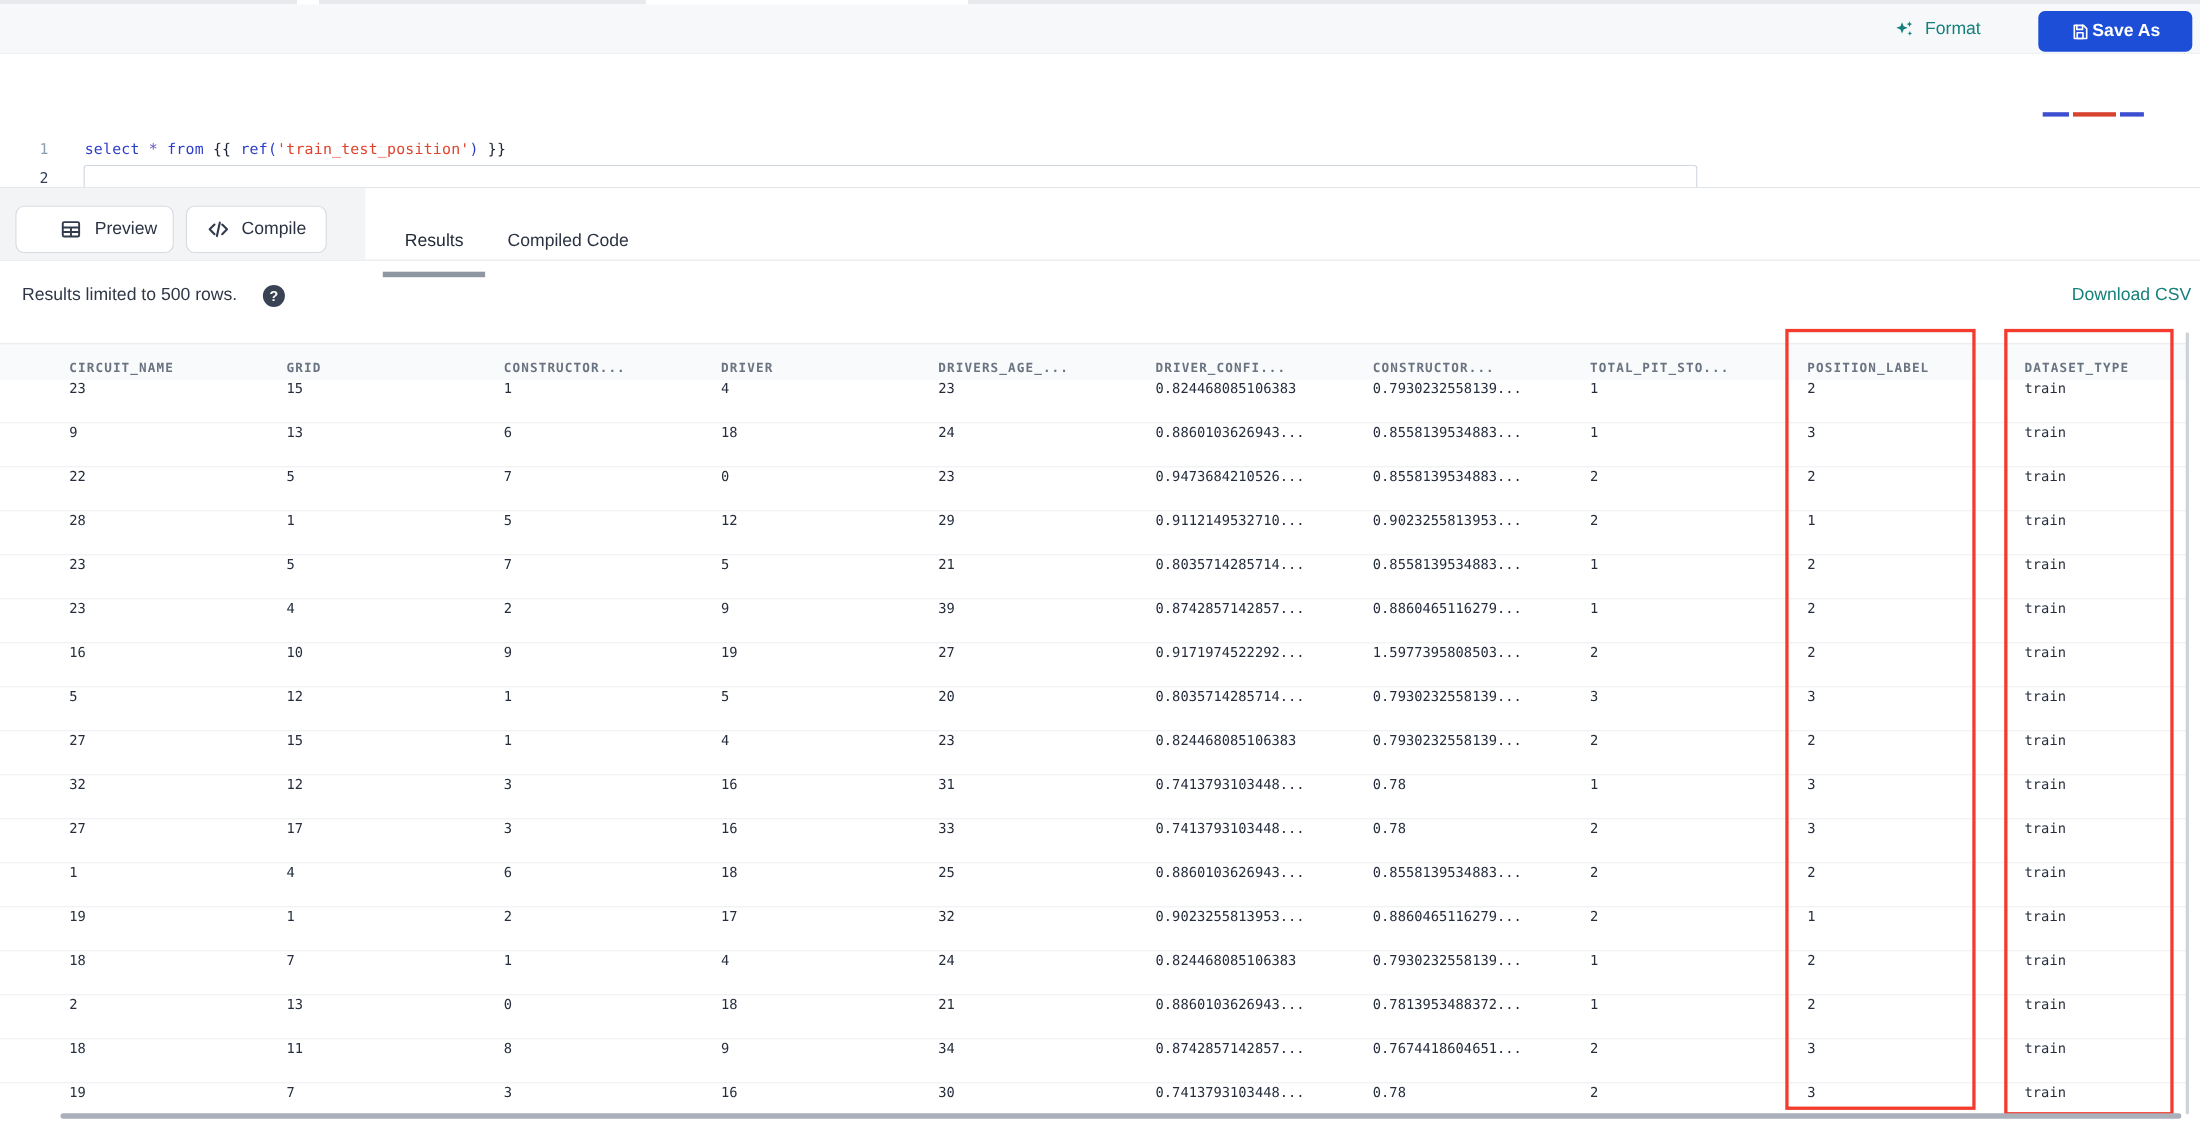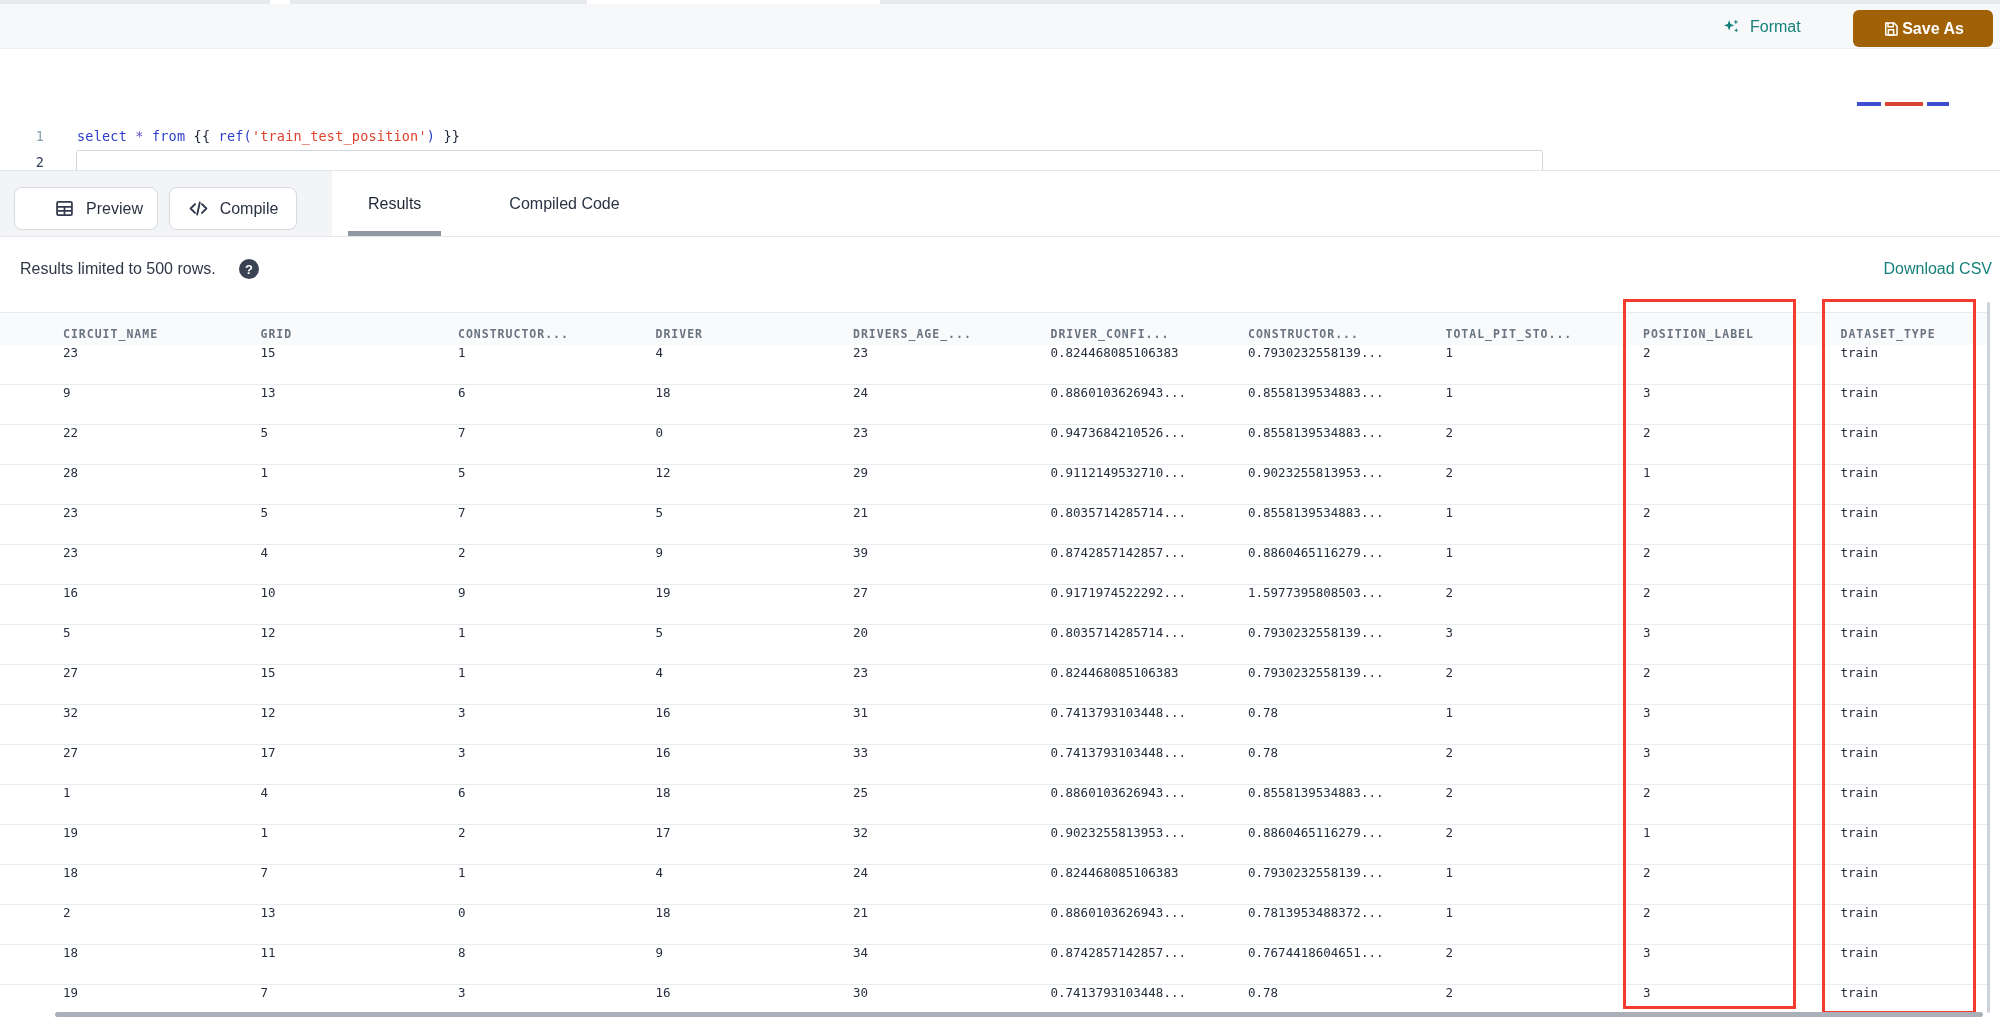--- a/index.html
+++ b/index.html
@@ -7,42 +7,42 @@
   .screen { position:relative; width:2000px; height:1020px; background:#fff; overflow:hidden; }
 
   
   .top-strip { position:absolute; left:0; top:0; width:2000px; height:4px; background:#fff; }
   .strip-seg { position:absolute; top:0; height:4px; background:#e7e9ed; }
   .seg1{ left:0; width:270px; } .seg2{ left:290px; width:297px; } .seg3{ left:880px; width:1120px; }
 
   
   .editor-toolbar { position:absolute; left:0; top:4px; width:2000px; height:45px; background:#f7f8fa; border-bottom:1px solid #eef0f3; }
   .format-btn { position:absolute; left:1722px; top:9px; height:27px; display:flex; align-items:center; gap:9px; color:#16807a; font-size:16px; cursor:pointer; }
-  .saveas-btn { position:absolute; left:1853px; top:6px; width:140px; height:37px; background:#a16207; border:none; border-radius:6px; color:#fff; font-size:16px; font-weight:600; display:flex; align-items:center; justify-content:center; gap:2px; font-family:"Liberation Sans",sans-serif; cursor:pointer; }
+  .saveas-btn { position:absolute; left:1853px; top:6px; width:140px; height:37px; background:#1d4ed8; border:none; border-radius:6px; color:#fff; font-size:16px; font-weight:600; display:flex; align-items:center; justify-content:center; gap:2px; font-family:"Liberation Sans",sans-serif; cursor:pointer; }
 
   
   .editor { position:absolute; left:0; top:49px; width:2000px; height:121px; background:#fff; font-family:"DejaVu Sans Mono", monospace; font-size:13.5px; }
   .ln { position:absolute; width:40px; text-align:right; }
   .ln1 { left:4px; top:79px; color:#86a1ae; }
   .ln2 { left:4px; top:105px; color:#33415e; }
   .code-line { position:absolute; left:77px; top:79px; white-space:pre; letter-spacing:0.2px; }
   .tok-kw { color:#2c3ec9; } .tok-op { color:#6a4fc9; } .tok-brace { color:#1c2536; }
   .tok-fn { color:#2c3ec9; } .tok-str { color:#e0432d; } .tok-plain { color:#333; }
   .active-line-box { position:absolute; left:76px; top:101px; width:1467px; height:26px; border:1px solid #d0d6de; border-radius:3px; background:#fff; }
   .minimap { position:absolute; left:1852px; top:51px; width:141px; height:28px; background:#fff; }
   .mm-line { position:absolute; left:5px; top:2px; width:92px; height:4px;
     background:linear-gradient(90deg,#3d4fd0 0 26%, #fff 26% 30%, #d8432f 30% 72%, #fff 72% 76%, #3d4fd0 76% 100%); }
 
   
   .pane-header { position:absolute; left:0; top:170px; width:2000px; height:67px; background:#fff; border-top:1px solid #e2e5e9; border-bottom:1px solid #e4e7eb; }
   .pane-left-seg { position:absolute; left:0; top:0; width:332px; height:100%; background:#f3f4f6; }
   .pane-btn { position:absolute; top:16px; height:43px; background:#fff; border:1px solid #d7dbe1; border-radius:8px; display:flex; align-items:center; justify-content:center; gap:11px; font-size:16px; font-weight:500; color:#2b3342; font-family:"Liberation Sans",sans-serif; cursor:pointer; }
   .btn-preview { left:14px; width:144px;padding-left:25px; }
   .btn-compile { left:169px; width:128px; }
-  .tabs { position:absolute; left:348px; top:0; height:100%; display:flex;gap:48px; }
+  .tabs { position:absolute; left:348px; top:16px; height:100%; display:flex; }
   .tab { position:relative; height:100%; display:flex; align-items:center; padding:0 20px; font-size:16px; color:#2b3342; cursor:pointer; }
   .tab.active { font-weight:500; color:#1f2735; }
   .tab.active::after { content:""; position:absolute; left:0; right:0; bottom:0; height:5px; background:#8f97a3; }
 
   
   .limit-note { position:absolute; left:20px; top:260px; font-size:16px; color:#2f3747; }
   .q-icon { position:absolute; left:239px; top:259px; width:20px; height:20px; border-radius:50%; background:#3a4354; color:#fff; font-size:13px; font-weight:700; display:flex; align-items:center; justify-content:center; cursor:pointer; }
   .download-csv { position:absolute; right:8px; top:260px; font-size:16px; color:#16807a; cursor:pointer; text-decoration:none;text-align:right; }
 
   

